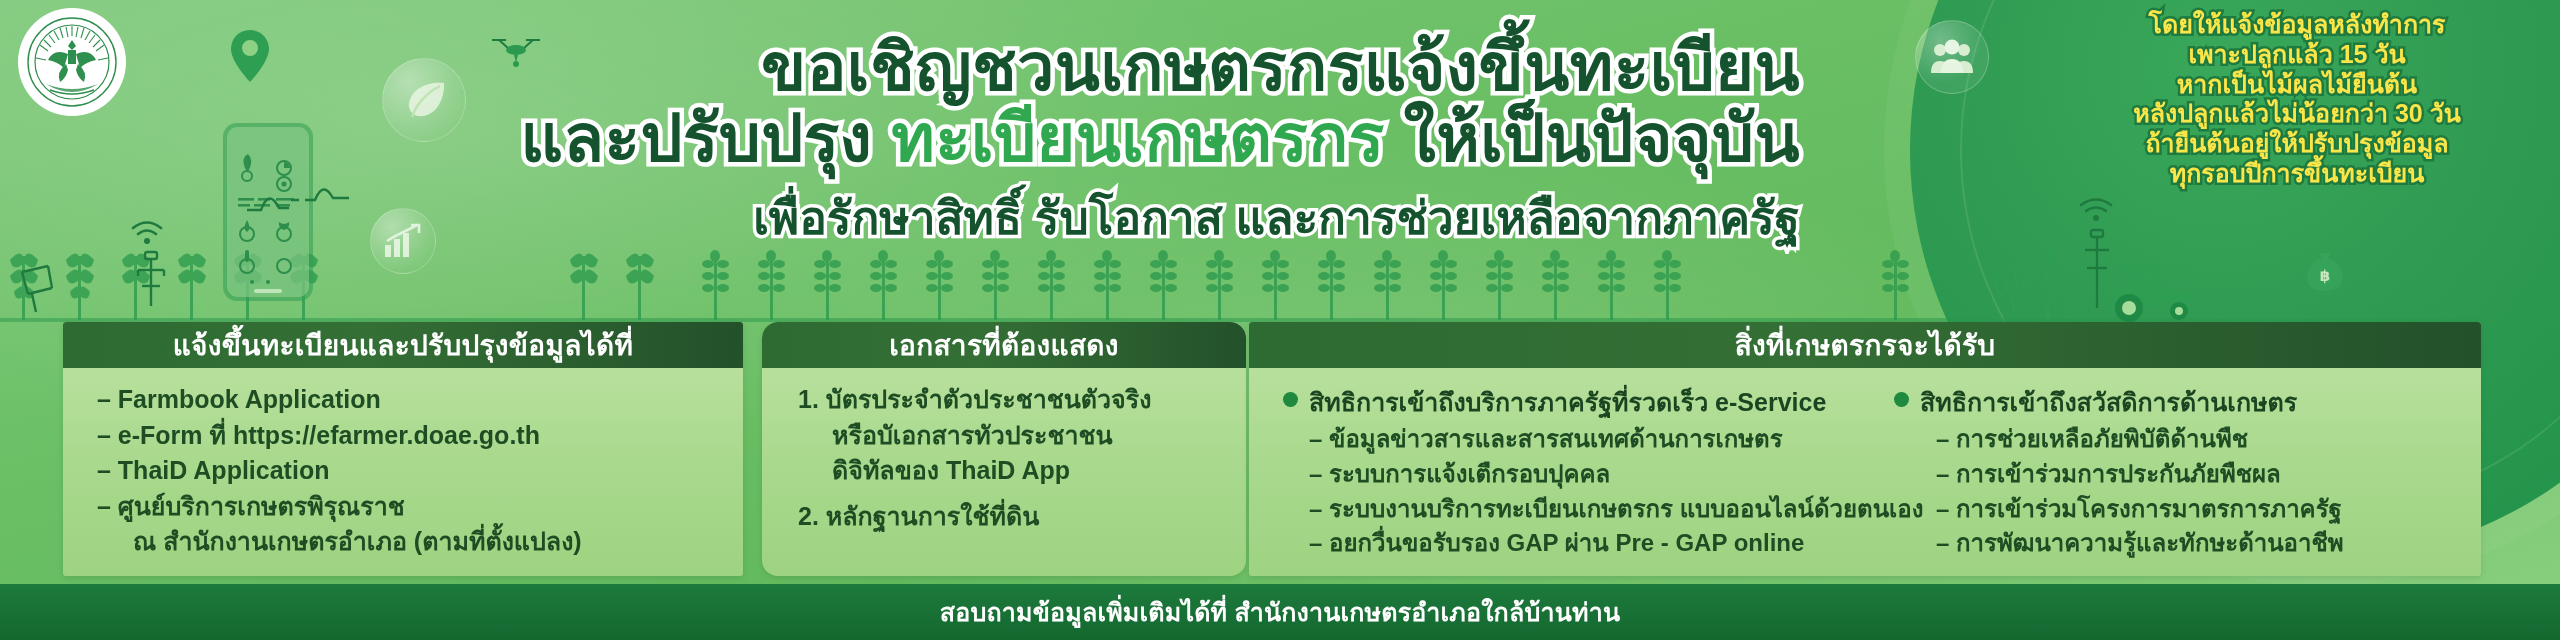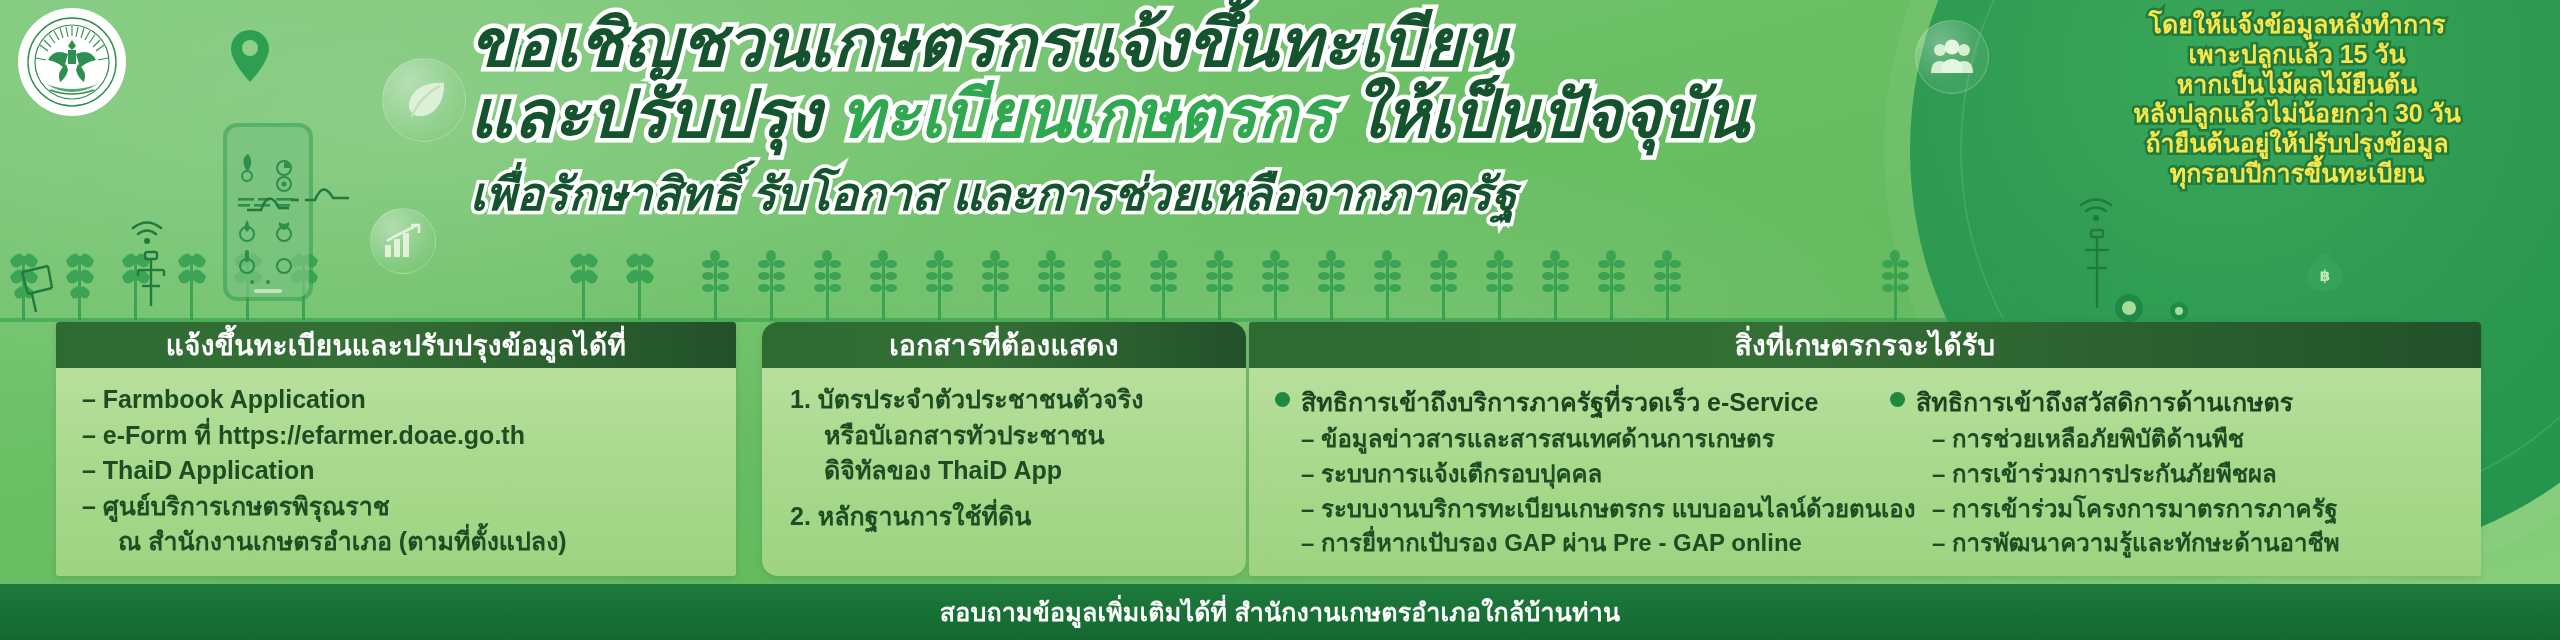--- a/index.html
+++ b/index.html
@@ -53,21 +53,21 @@
 
   
   .emblem {
     position: absolute; left: 18px; top: 8px; width: 108px; height: 108px;
     border-radius: 50%;
     background: #ffffff;
     display: flex; align-items: center; justify-content: center;
   }
 
   
-  .headline { position: absolute; left: 470px; top: 10px; width: 1330px; text-align: left; font-style: italic; }
+  .headline { position: absolute; left: 470px; top: 34px; width: 1330px; text-align: right; }
   .hl {
     font-weight: 700; letter-spacing: .5px; line-height: 1.02;
     color: #14532d;
     -webkit-text-stroke: 9px #ffffff;
     paint-order: stroke fill;
     white-space: nowrap;
   }
   .hl-1 { font-size: 66px; }
   .hl-2 { font-size: 66px; margin-top: 4px; }
   .hl-2 .accent { color: #2fa84f; }
@@ -95,23 +95,23 @@
     background: linear-gradient(180deg, #bfe3a4 0%, #a9d98d 55%, #9ed381 100%);
     box-shadow: 0 2px 6px rgba(0,0,0,.10);
   }
   .panel-head {
     height: 46px; display: flex; align-items: center; justify-content: center;
     background: linear-gradient(90deg, #2d6b32 0%, #346f35 45%, #23512a 100%);
   }
   .panel-head span {
     color: #ffffff; font-weight: 700; font-size: 28px; letter-spacing: .3px; white-space: nowrap;
   }
-  .panel-body { padding: 14px 22px 10px 26px; }
-
-  .p1 { left: 56px; width: 680px; }
+  .panel-body { padding: 14px 22px 10px 34px; }
+
+  .p1 { left: 63px; width: 680px; }
   .p2 { left: 762px; width: 484px; border-radius: 16px; }
   .p3 { left: 1249px; width: 1232px; }
 
   .li { color: #1e4d23; font-weight: 700; font-size: 25px; line-height: 1.42; white-space: nowrap; }
   .li.n  { padding-left: 2px; }
   .li.n2 { padding-left: 36px; }
 
   
   .p3-cols { display: flex; gap: 10px; }
   .col { flex: 1 1 0; min-width: 0; }
@@ -692,21 +692,21 @@
       <div class="panel-body">
         <div class="p3-cols">
           <div class="col">
             <div class="bullet-row">
               <span class="dot"></span>
               <span class="txt">สิทธิการเข้าถึงบริการภาครัฐที่รวดเร็ว e-Service</span>
             </div>
             <div class="dash">– ข้อมูลข่าวสารและสารสนเทศด้านการเกษตร</div>
             <div class="dash">– ระบบการแจ้งเตืกรอบปุคคล</div>
             <div class="dash">– ระบบงานบริการทะเบียนเกษตรกร แบบออนไลน์ด้วยตนเอง</div>
-            <div class="dash">– การยื่หากเปับรอง GAP ผ่าน Pre - GAP online</div>
+            <div class="dash">– อยกวื่นขอรับรอง GAP ผ่าน Pre - GAP online</div>
           </div>
           <div class="col right">
             <div class="bullet-row">
               <span class="dot"></span>
               <span class="txt">สิทธิการเข้าถึงสวัสดิการด้านเกษตร</span>
             </div>
             <div class="dash">– การช่วยเหลือภัยพิบัติด้านพืช</div>
             <div class="dash">– การเข้าร่วมการประกันภัยพืชผล</div>
             <div class="dash">– การเข้าร่วมโครงการมาตรการภาครัฐ</div>
             <div class="dash">– การพัฒนาความรู้และทักษะด้านอาชีพ</div>

